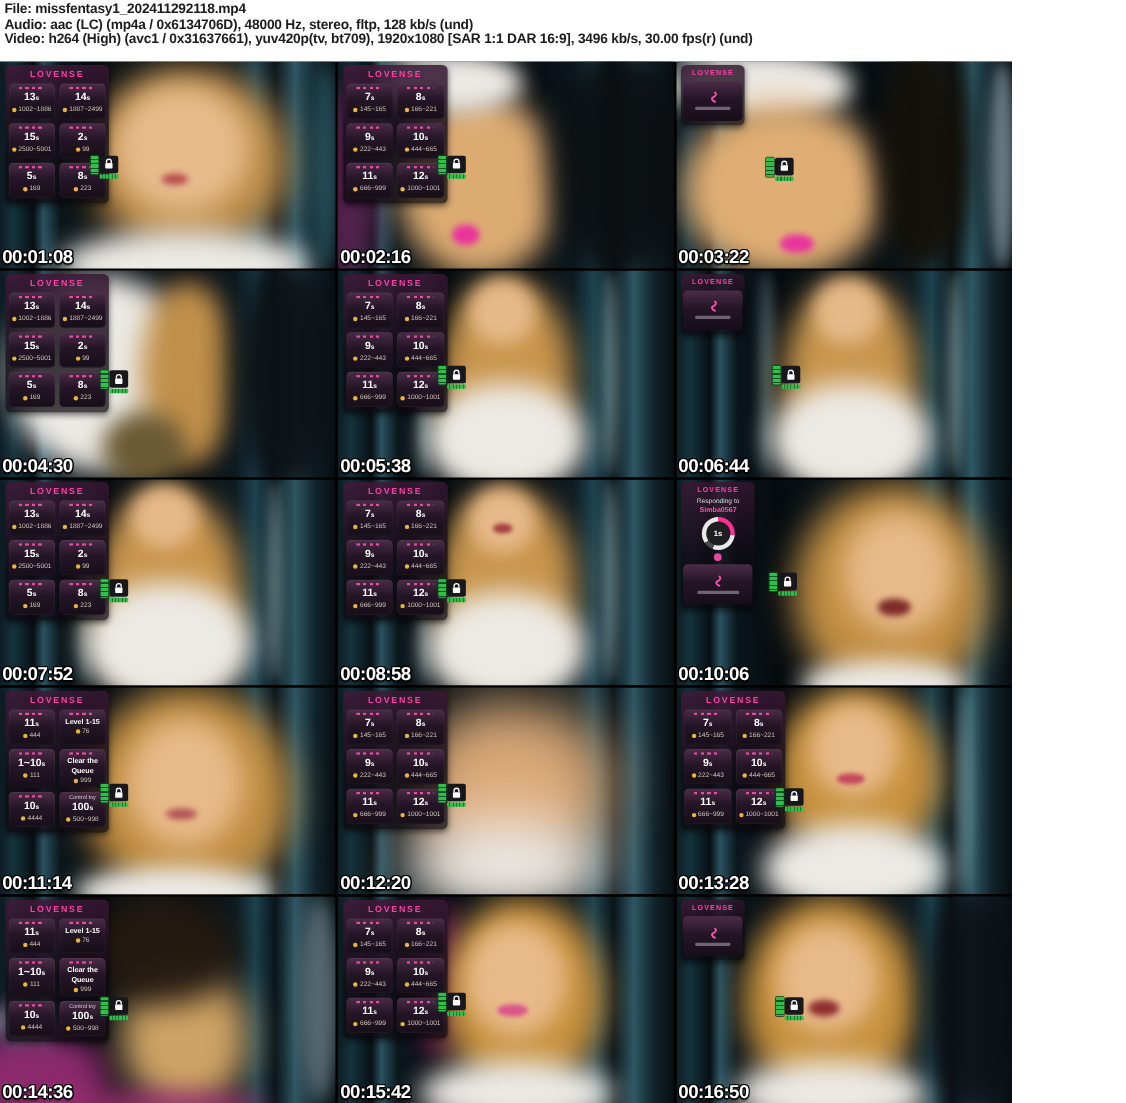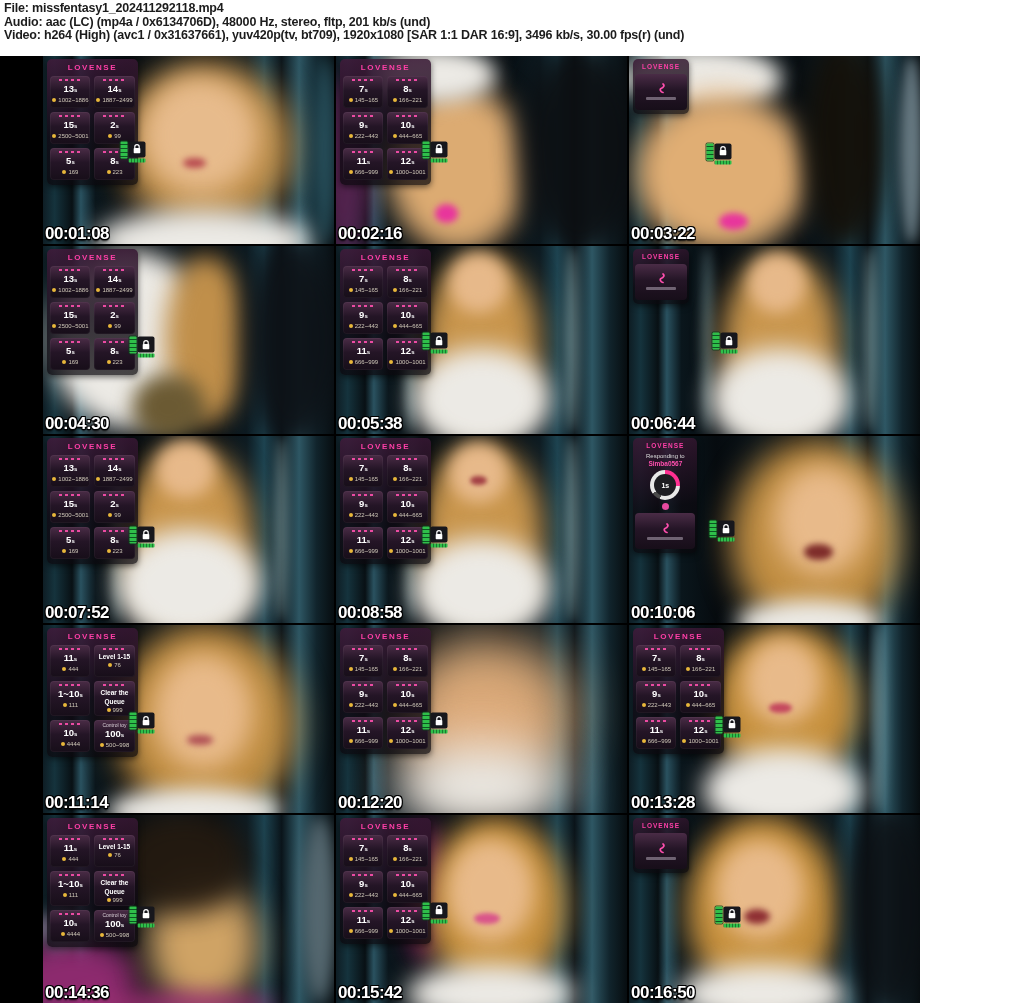--- a/index.html
+++ b/index.html
@@ -2,21 +2,21 @@
 <html><head>
 <meta charset="utf-8">
 <style>
   html,body{margin:0;padding:0;background:#fff;}
   body{width:1024px;height:1003px;overflow:hidden;font-family:"Liberation Sans","DejaVu Sans",sans-serif;}
   .sheet{width:920px;height:1003px;display:flex;flex-direction:column;}
   
   .hdr{height:56px;background:#fff;padding:2px 0 0 4px;box-sizing:border-box;}
   .hdr .line{font-size:12.5px;font-weight:bold;color:#1c1c1c;line-height:13.5px;letter-spacing:-0.2px;white-space:nowrap;}
   
-  .grid{flex:1;display:grid;grid-template-columns:repeat(3,1fr);grid-template-rows:repeat(5,1fr);gap:2px;background:#000;padding-left:43px;}
+  .grid{flex:1;display:grid;grid-template-columns:repeat(3,1fr);grid-template-rows:repeat(5,1fr);gap:2px;background:#000;}
   .thumb{position:relative;overflow:hidden;margin:0;}
   .scene{position:absolute;inset:0;background:
     linear-gradient(90deg,#0e1d24 0%,#15333d 4%,#081014 10%,#2a5260 13%,#0a161c 18%,
       #060b0f 30%,#0a1318 45%,#070d11 58%,#0d1b22 70%,#1d4350 76%,
       #0a141a 82%,#2e5764 88%,#11242c 94%,#070d10 100%);}
   .blob{position:absolute;border-radius:50%;}
   
   .ts{position:absolute;left:2px;bottom:0;color:#fff;font-weight:bold;font-size:17px;letter-spacing:-0.5px;
       text-shadow:-1px -1px 0 #000,1px -1px 0 #000,-1px 1px 0 #000,1px 1px 0 #000,0 2px 2px #000;text-align:center;}
   
@@ -57,21 +57,21 @@
   .lockwrap{display:flex;flex-direction:column;}
   .lockbox{width:17px;height:16px;background:#17171c;border-radius:2px;display:flex;align-items:center;justify-content:center;}
   .lockstrip{width:17px;height:4px;margin-top:1px;background:repeating-linear-gradient(90deg,#2fbf4a 0 2px,#1a7a30 2px 3px);border-radius:1px;}
 </style>
 </head>
 <body>
 
 <div class="sheet">
   <div class="hdr">
     <div class="line">File: missfentasy1_202411292118.mp4</div>
-    <div class="line">Audio: aac (LC) (mp4a / 0x6134706D), 48000 Hz, stereo, fltp, 201 kb/s (und)</div>
+    <div class="line">Audio: aac (LC) (mp4a / 0x6134706D), 48000 Hz, stereo, fltp, 128 kb/s (und)</div>
     <div class="line">Video: h264 (High) (avc1 / 0x31637661), yuv420p(tv, bt709), 1920x1080 [SAR 1:1 DAR 16:9], 3496 kb/s, 30.00 fps(r) (und)</div>
   </div>
   <div class="grid" id="grid">
       <figure class="thumb">
     <div class="scene">
           <div class="blob" style="left: 26%; top: 3%; width: 60%; height: 90%; background: rgb(192, 143, 74); filter: blur(16px); opacity: 1;"></div>
           <div class="blob" style="left: 34%; top: 11%; width: 40%; height: 62%; background: rgb(231, 187, 140); filter: blur(12px); opacity: 1;"></div>
           <div class="blob" style="left: 48%; top: 54.5%; width: 8%; height: 5%; background: rgb(184, 75, 80); filter: blur(3px); opacity: 1;"></div>
           <div class="blob" style="left: 17.5%; top: 81.5%; width: 75%; height: 35%; background: rgb(236, 234, 229); filter: blur(12px); opacity: 1;"></div>
           <div class="blob" style="left: 93%; top: 0%; width: 8%; height: 100%; background: rgb(46, 94, 108); filter: blur(8px); opacity: 0.8;"></div>

